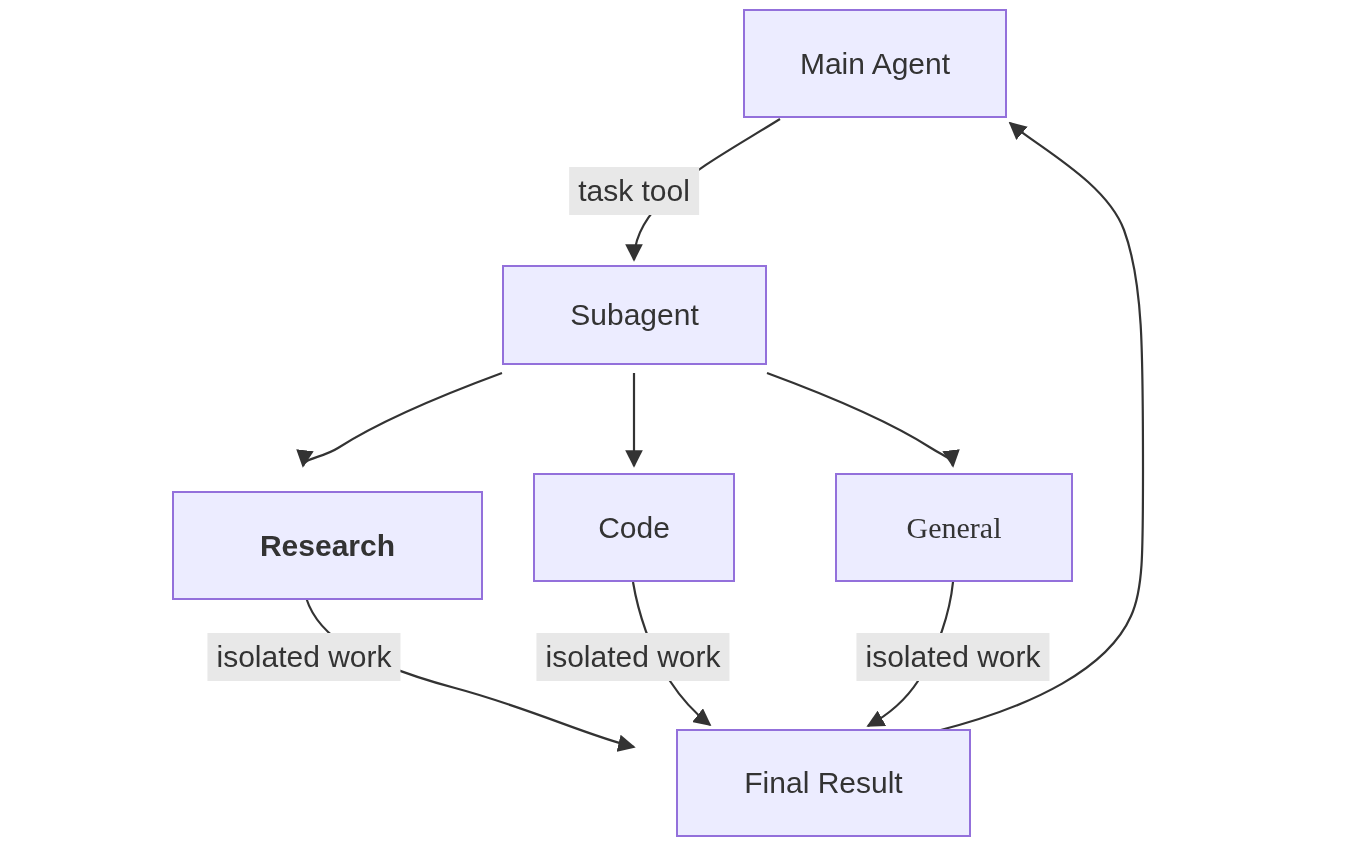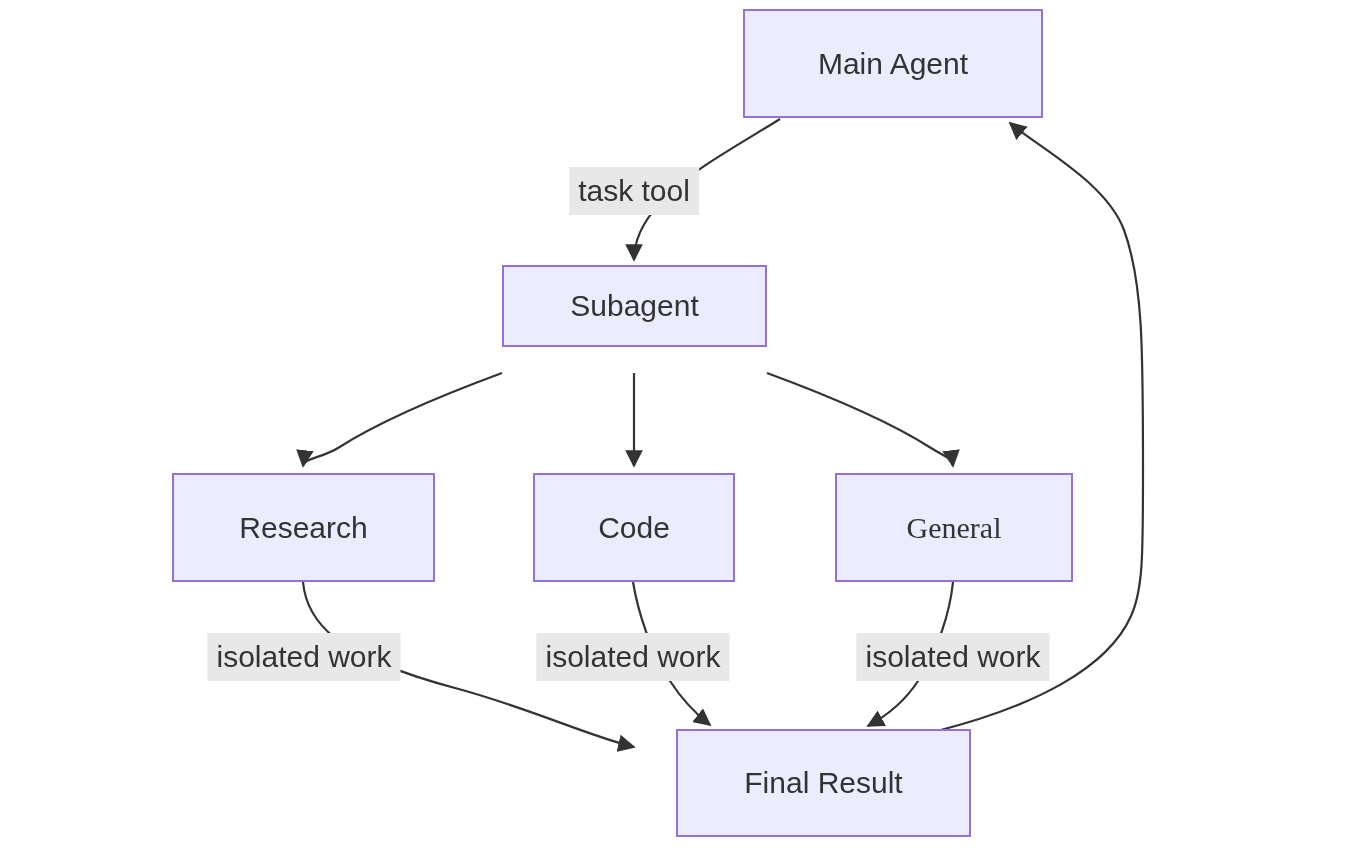--- a/index.html
+++ b/index.html
@@ -31,23 +31,23 @@
     position: absolute;
     display: flex;
     align-items: center;
     justify-content: center;
     box-sizing: border-box;
     background: var(--node-fill, #ECECFF);
     border: 2.5px solid var(--node-border, #9370DB);
     color: var(--text, #333333);
     font-size: 30px;
   }
-  .n-main   { left: 743px; top: 9px;   width: 300px; height: 109px; }
-  .n-sub    { left: 502px; top: 265px; width: 265px; height: 82px; }
-  .n-res    { left: 172px; top: 473px; width: 263px; height: 109px; }
+  .n-main   { left: 743px; top: 9px;   width: 264px; height: 109px; }
+  .n-sub    { left: 502px; top: 265px; width: 265px; height: 100px; }
+  .n-res    { left: 172px; top: 491px; width: 311px; height: 109px; font-weight: bold; }
   .n-code   { left: 533px; top: 473px; width: 202px; height: 109px; }
   .n-gen    { left: 835px; top: 473px; width: 238px; height: 109px; font-family: Liberation Serif, serif; }
   .n-final  { left: 676px; top: 729px; width: 295px; height: 108px; }
   .l-task   { left: 634px; top: 191px; }
   .l-iso-res  { left: 304px; top: 657px; }
   .l-iso-code { left: 633px; top: 657px; }
   .l-iso-gen  { left: 953px; top: 657px; }
 </style>
 </head>
 <body>

